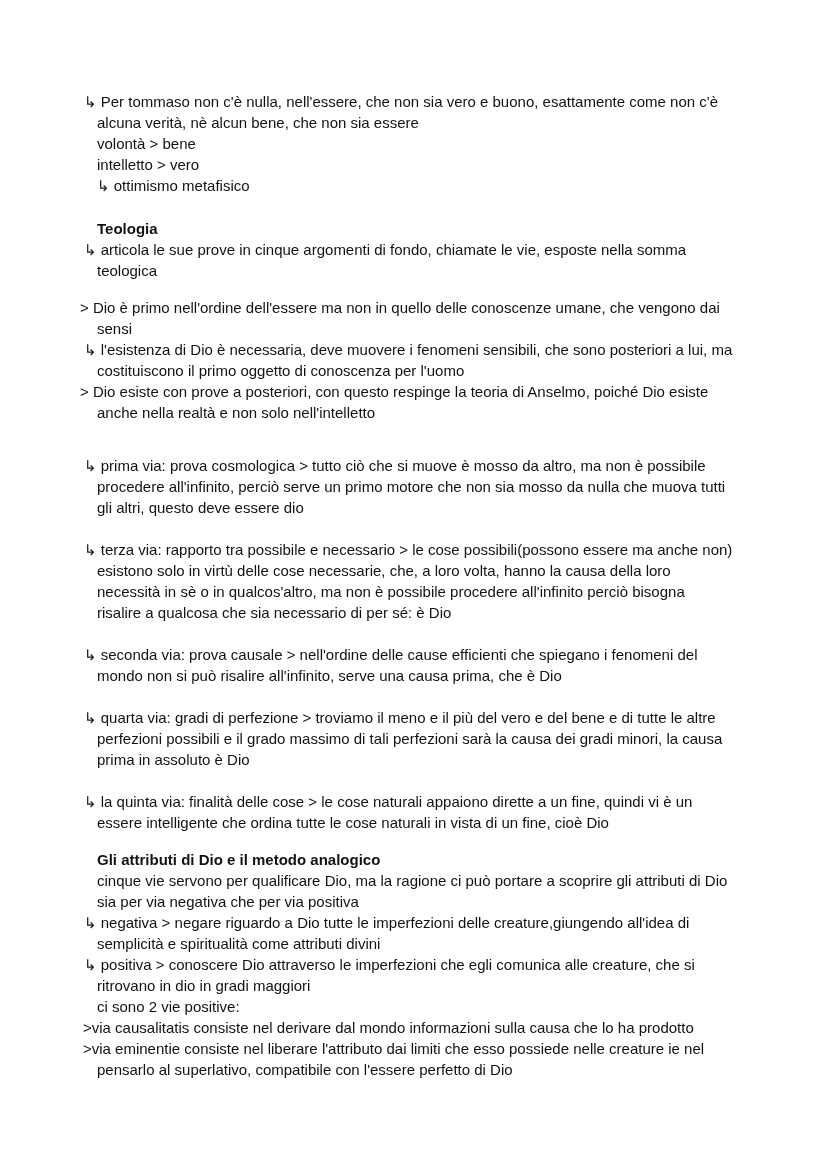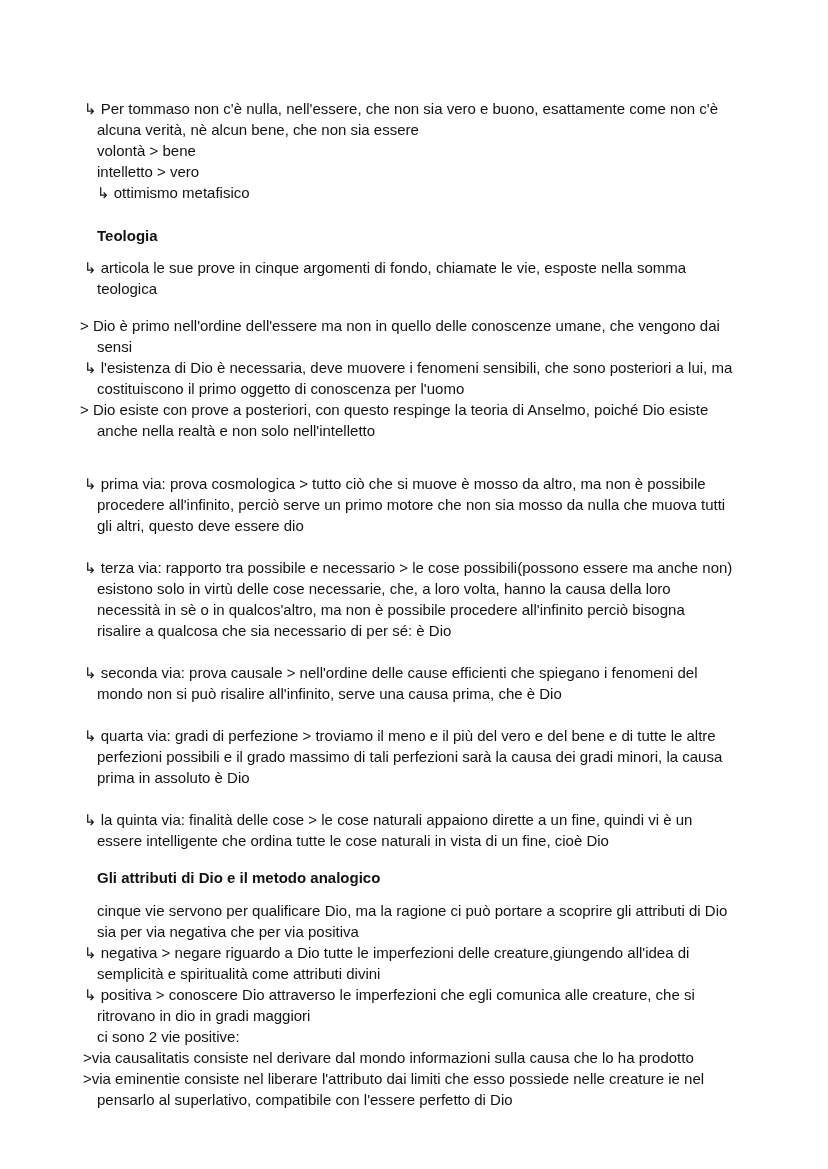--- a/index.html
+++ b/index.html
@@ -12,21 +12,21 @@
     background: #ffffff;
     position: relative;
     overflow: hidden;
     font-family: "Liberation Sans", "DejaVu Sans", sans-serif;
     font-size: 15px;
     line-height: 21px;
     color: #121212;
   }
   .doc {
     position: absolute;
-    top: 98px;
+    top: 91px;
     left: 97px;
     width: 636px;
   }
   p.block {
     margin: 0;
     padding: 0;
   }
   .plain    { padding-left: 0; }
   .hang     { padding-left: 16px; text-indent: -13px; }
   .sub      { padding-left: 28px; }
@@ -38,29 +38,29 @@
 </style>
 </head>
 <body>
 
 <div class="doc">
     <p class="block hang" style="margin-top: 0px;">↳ Per tommaso non c'è nulla, nell'essere, che non sia vero e buono, esattamente come non c'è alcuna verità, nè alcun bene, che non sia essere</p>
     <p class="block sub" style="margin-top: 0px;">volontà &gt; bene</p>
     <p class="block sub" style="margin-top: 0px;">intelletto &gt; vero</p>
     <p class="block subhang" style="margin-top: 0px;">↳ ottimismo metafisico</p>
     <p class="block plain bold" style="margin-top: 22px;">Teologia</p>
-    <p class="block hang" style="margin-top: 11px;">↳ articola le sue prove in cinque argomenti di fondo, chiamate le vie, esposte nella somma teologica</p>
+    <p class="block hang" style="margin-top: 0px;">↳ articola le sue prove in cinque argomenti di fondo, chiamate le vie, esposte nella somma teologica</p>
     <p class="block gt" style="margin-top: 16px;">&gt; Dio è primo nell'ordine dell'essere ma non in quello delle conoscenze umane, che vengono dai sensi</p>
     <p class="block deephang" style="margin-top: 0px;">↳ l'esistenza di Dio è necessaria, deve muovere i fenomeni sensibili, che sono posteriori a lui, ma costituiscono il primo oggetto di conoscenza per l'uomo</p>
     <p class="block gt" style="margin-top: 0px;">&gt; Dio esiste con prove a posteriori, con questo respinge la teoria di Anselmo, poiché Dio esiste anche nella realtà e non solo nell'intelletto</p>
     <p class="block hang" style="margin-top: 32px;">↳ prima via: prova cosmologica &gt; tutto ciò che si muove è mosso da altro, ma non è possibile procedere all'infinito, perciò serve un primo motore che non sia mosso da nulla che muova tutti gli altri, questo deve essere dio</p>
     <p class="block hang" style="margin-top: 21px;">↳ terza via: rapporto tra possibile e necessario &gt; le cose possibili(possono essere ma anche non) esistono solo in virtù delle cose necessarie, che, a loro volta, hanno la causa della loro necessità in sè o in qualcos'altro, ma non è possibile procedere all'infinito perciò bisogna risalire a qualcosa che sia necessario di per sé: è Dio</p>
     <p class="block hang" style="margin-top: 21px;">↳ seconda via: prova causale &gt; nell'ordine delle cause efficienti che spiegano i fenomeni del mondo non si può risalire all'infinito, serve una causa prima, che è Dio</p>
     <p class="block hang" style="margin-top: 21px;">↳ quarta via: gradi di perfezione &gt; troviamo il meno e il più del vero e del bene e di tutte le altre perfezioni possibili e il grado massimo di tali perfezioni sarà la causa dei gradi minori, la causa prima in assoluto è Dio</p>
     <p class="block hang" style="margin-top: 21px;">↳ la quinta via: finalità delle cose &gt; le cose naturali appaiono dirette a un fine, quindi vi è un essere intelligente che ordina tutte le cose naturali in vista di un fine, cioè Dio</p>
     <p class="block plain bold" style="margin-top: 16px;">Gli attributi di Dio e il metodo analogico</p>
-    <p class="block plain" style="margin-top: 12px;">cinque vie servono per qualificare Dio, ma la ragione ci può portare a scoprire gli attributi di Dio sia per via negativa che per via positiva</p>
+    <p class="block plain" style="margin-top: 0px;">cinque vie servono per qualificare Dio, ma la ragione ci può portare a scoprire gli attributi di Dio sia per via negativa che per via positiva</p>
     <p class="block hang" style="margin-top: 0px;">↳ negativa &gt; negare riguardo a Dio tutte le imperfezioni delle creature,giungendo all'idea di semplicità e spiritualità come attributi divini</p>
     <p class="block hang" style="margin-top: 0px;">↳ positiva &gt; conoscere Dio attraverso le imperfezioni che egli comunica alle creature, che si ritrovano in dio in gradi maggiori</p>
     <p class="block plain" style="margin-top: 0px;">ci sono 2 vie positive:</p>
     <p class="block gt2" style="margin-top: 0px;">&gt;via causalitatis consiste nel derivare dal mondo informazioni sulla causa che lo ha prodotto</p>
     <p class="block gt2" style="margin-top: 0px;">&gt;via eminentie consiste nel liberare l'attributo dai limiti che esso possiede nelle creature ie nel pensarlo al superlativo, compatibile con l'essere perfetto di Dio</p>
   </div>
 
 </body></html>

